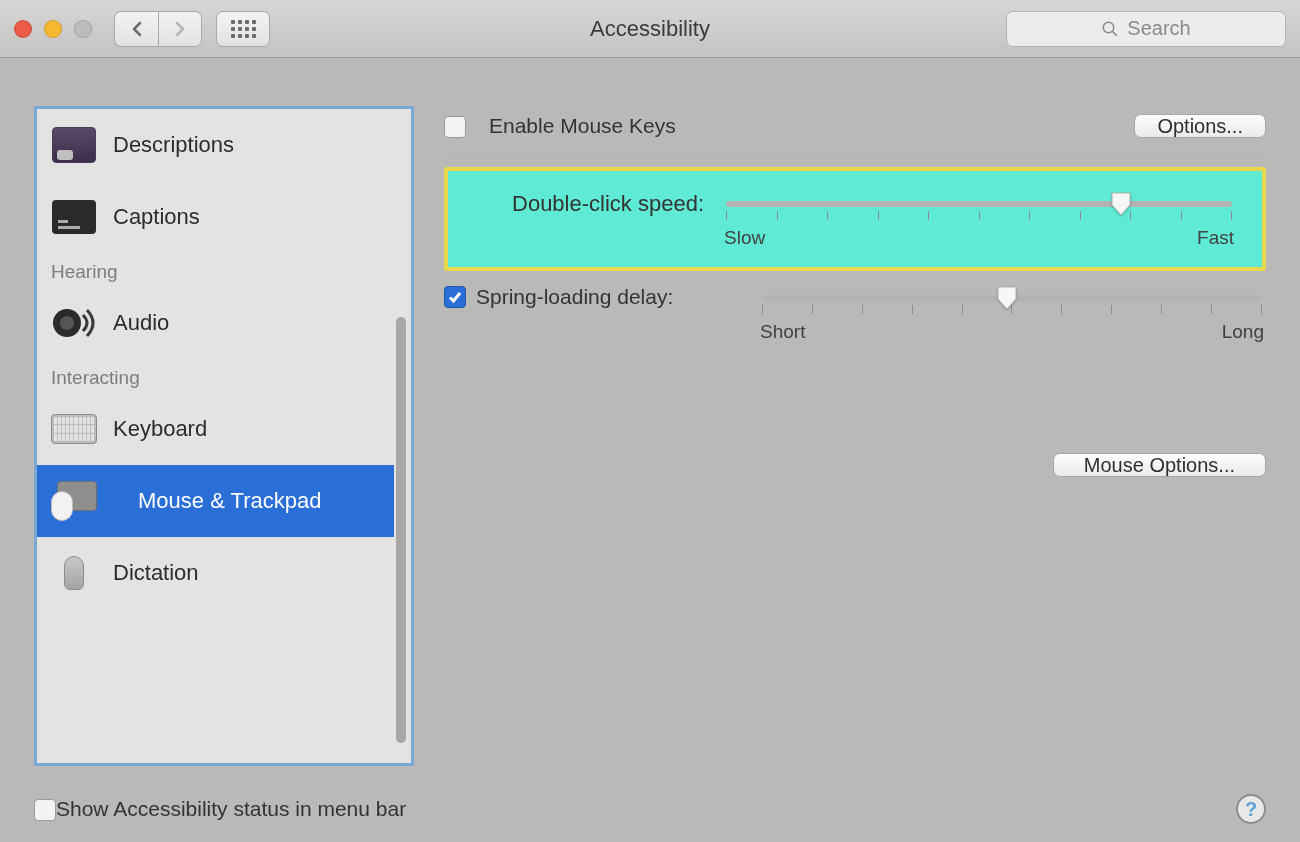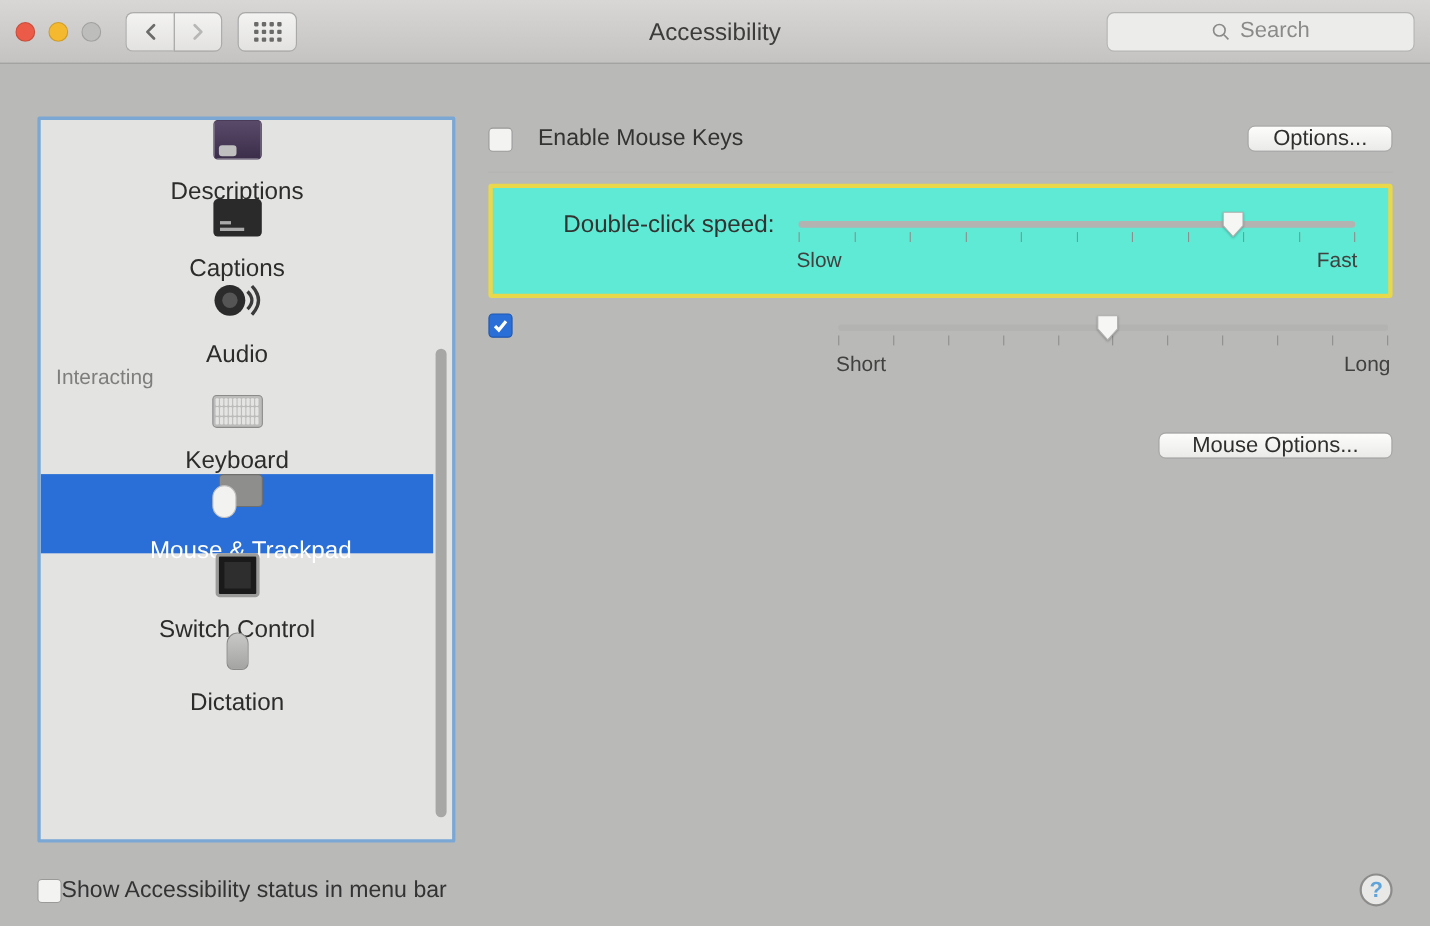--- a/index.html
+++ b/index.html
@@ -100,21 +100,20 @@
 
   .item {
     display: flex;
     align-items: center;
     gap: 16px;
     height: 72px;
     padding: 0 14px;
     font-size: 22px;
     color: #2c2c2b;
     cursor: default;
-    flex-direction: column;
   }
   .item .ic { width: 46px; height: 46px; display: flex; align-items: center; justify-content: center; }
   .item.selected { background: #2a6fd8; color: #fff; }
   .item.selected .lbl { color: #fff; margin-left: 25px; }
 
   .section {
     padding: 8px 14px 4px 14px;
     font-size: 19px;
     color: #7e7e7d;
   }
@@ -191,21 +190,21 @@
   .thumb {
     position:absolute; top:-10px; width:22px; height:26px; margin-left:-11px;
   }
   .thumb svg { width:22px; height:26px; filter: drop-shadow(0 1px 1px rgba(0,0,0,.25)); }
   .ends { display:flex; justify-content:space-between; font-size:19px; color:#414140; margin-top:20px; padding: 0 2px;}
 
   .spring-row { display:flex; align-items:flex-start; gap:14px; margin: 14px 0 0 0; }
   .spring-row .cb-wrap { display:flex; align-items:center; gap:10px; min-width:300px;}
   .spring-row .slider-wrap { flex:1; padding-top:4px;}
 
-  .mouse-options { display:flex; justify-content:flex-end; margin-top: 50px; }
+  .mouse-options { display:flex; justify-content:flex-end; margin-top: 110px; }
 
   
   .footer {
     position: absolute;
     left: 34px; right: 34px;
     bottom: 18px;
     display:flex; align-items:center; justify-content:space-between;
     font-size: 21px; color:#333;
   }
   .footer .left { display:flex; align-items:flex-end; }
@@ -274,20 +273,21 @@
         <span class="lbl">Descriptions</span>
       </div>
 
       <div class="item">
         <div class="ic">
             <div class="ic-cap"></div>
           </div>
         <span class="lbl">Captions</span>
       </div>
 
+      <div class="section">Hearing</div>
 
       <div class="item">
         <div class="ic ic-audio">
           <svg viewBox="0 0 46 40">
               <ellipse cx="16" cy="20" rx="14" ry="14" fill="#2b2b2b"></ellipse>
               <ellipse cx="16" cy="20" rx="7" ry="7" fill="#555"></ellipse>
               <path d="M32 12 Q40 20 32 28" stroke="#3a3a3a" stroke-width="3" fill="none"></path>
               <path d="M36 7 Q48 20 36 33" stroke="#3a3a3a" stroke-width="3" fill="none"></path>
             </svg>
         </div>
@@ -337,26 +337,20 @@
       <div class="item selected">
         <div class="ic">
           <div class="ic-mt">
               <div class="pad"></div>
               <div class="mouse"></div>
             </div>
         </div>
         <span class="lbl">Mouse &amp; Trackpad</span>
       </div>
 
-      <div class="item">
-        <div class="ic">
-            <div class="ic-sw"></div>
-          </div>
-        <span class="lbl">Switch Control</span>
-      </div>
 
       <div class="item">
         <div class="ic ic-mic">
             <div class="ic-mic-inner"></div>
           </div>
         <span class="lbl">Dictation</span>
       </div>
 
     </div>
     <div class="sb-track">
@@ -408,20 +402,21 @@
       </div>
     </div>
 
     <div class="spring-row">
       <div class="cb-wrap">
         <div class="checkbox checked">
           <svg viewBox="0 0 16 16">
               <path d="M3 8.5 L6.5 12 L13 4"></path>
             </svg>
         </div>
+        <span>Spring-loading delay:</span>
       </div>
       <div class="slider-wrap">
         <div class="track">
           <div class="ticks" id="ticks-sl">
               <span></span>
               <span></span>
               <span></span>
               <span></span>
               <span></span>
               <span></span>

